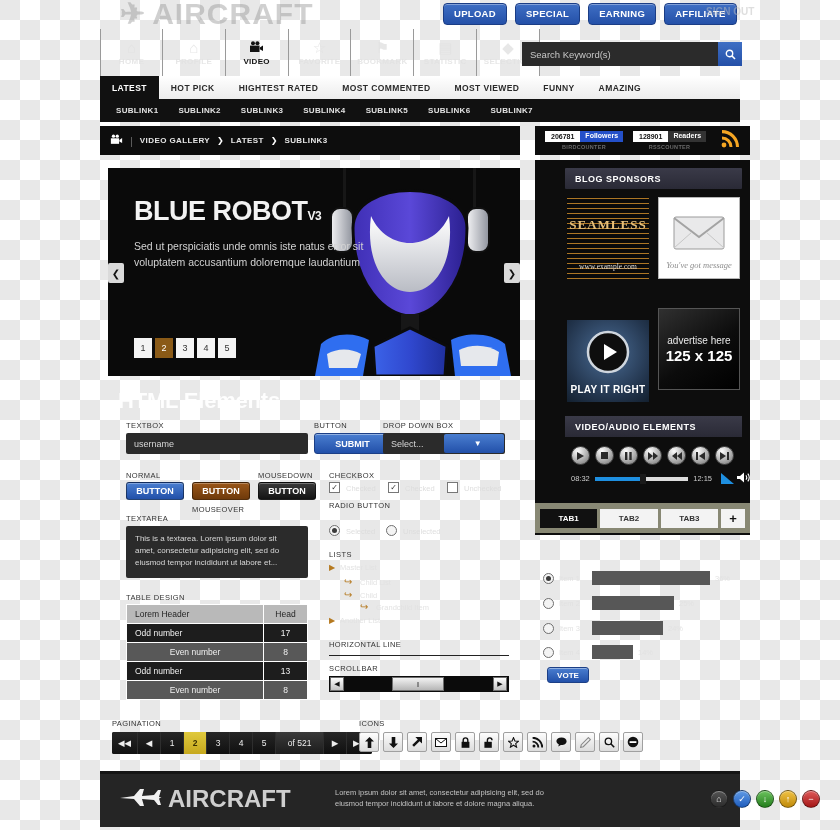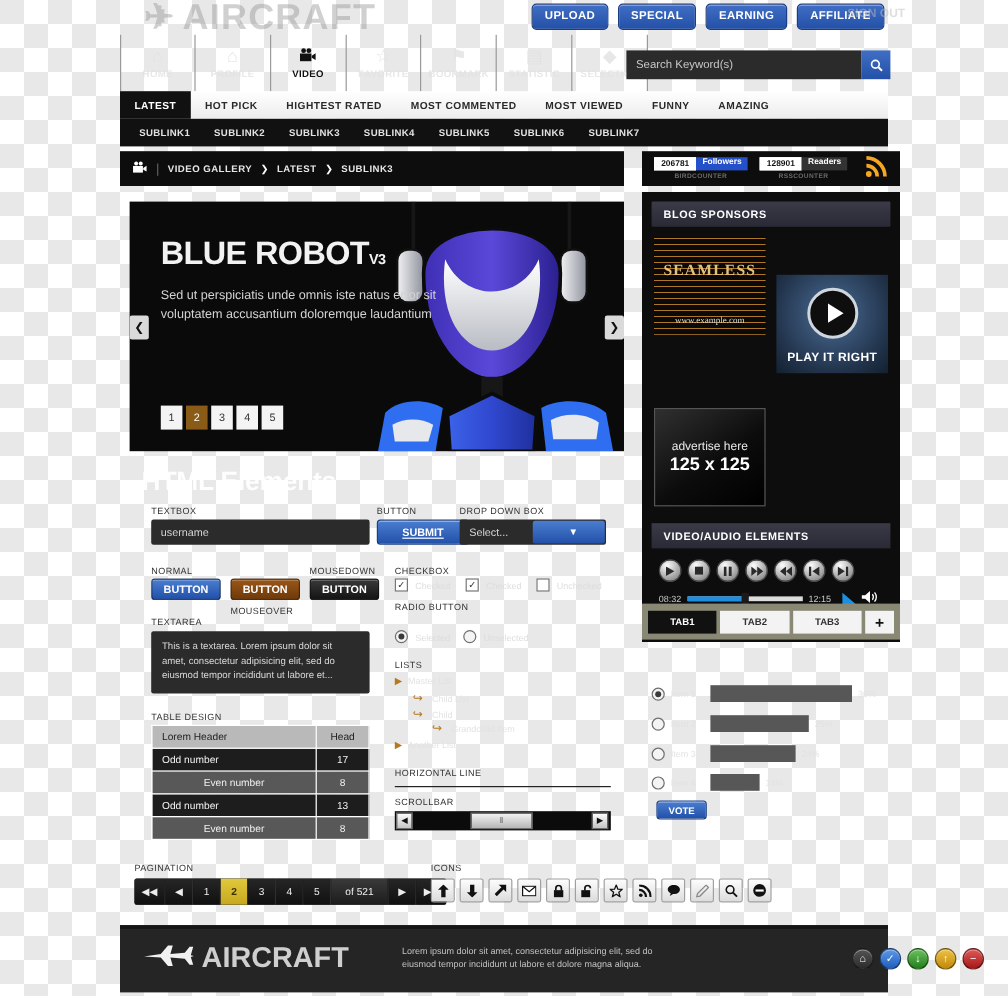--- a/index.html
+++ b/index.html
@@ -102,21 +102,21 @@
   .slider .arrow.l { left:0; }
   .slider .arrow.r { right:0; }
   .slider .thumbs { position:absolute; left:26px; bottom:18px; display:flex; gap:3px; }
   .slider .thumb { width:18px; height:20px; background:#f4f4f4; color:#333; font-size:9px; display:flex;
                    align-items:center; justify-content:center; cursor:pointer; }
   .slider .thumb.active { background:#8a5a17; color:#fff; }
   
   .robot { position:absolute; right:0px; top:0px; width:215px; height:208px; }
 
   
-  .side { position:absolute; left:535px; top:160px; width:215px; height:375px; background:#0d0d0d; }
+  .side { position:absolute; left:535px; top:160px; width:215px; height:375px; background:#0d0d0d;padding-left:22px; }
   .side-head { margin:8px; height:21px; background:linear-gradient(#3a3a48,#2a2a36);
                display:flex; align-items:center; padding-left:10px; color:#fff;
                font-size:9px; font-weight:bold; letter-spacing:.5px; border-radius:1px;}
   .side-grid { display:grid; grid-template-columns:1fr 1fr; gap:9px; padding:0 10px; }
   .ad { height:82px; position:relative; overflow:hidden; }
   .ad1 { background:#0a0a0a;
          background-image:repeating-linear-gradient(0deg, rgba(190,130,40,.9) 0 1px, transparent 1px 5px); }
   .ad1 .t1 { position:absolute; left:0; right:0; top:20px; text-align:center; color:#e6c07b;
              font-family:"Liberation Serif", serif; font-size:13px; letter-spacing:1px; font-weight:bold; }
   .ad1 .t2 { position:absolute; left:0; right:0; top:33px; text-align:center; color:#f2d9a0;
@@ -166,21 +166,21 @@
   
   .lbl { font-size:7.5px; color:#333; letter-spacing:.4px; font-weight:normal; }
   .textbox-lbl { position:absolute; left:126px; top:421px; }
   .textbox { position:absolute; left:126px; top:433px; width:182px; height:21px;
              background:#2b2b2b; border:none; color:#d6d6d6; font-size:9px; padding:0 8px;
              font-family:"Liberation Sans", sans-serif; border-radius:2px; }
   .btn-lbl { position:absolute; left:314px; top:421px; }
   .submit-btn { position:absolute; left:314px; top:433px; width:77px; height:21px;
                 background:linear-gradient(#4a7ed0,#2250a9); border:1px solid #1c3f86;
                 border-radius:3px; color:#fff; font-size:9px; font-weight:bold; cursor:pointer;
-                box-shadow:inset 0 1px 0 rgba(255,255,255,.4);text-decoration:underline; }
+                box-shadow:inset 0 1px 0 rgba(255,255,255,.4); }
   .dd-lbl { position:absolute; left:383px; top:421px; }
   .dropdown { position:absolute; left:383px; top:433px; width:122px; height:21px;
               background:#2b2b2b; border-radius:2px; display:flex; align-items:center; cursor:pointer; }
   .dropdown span { color:#d6d6d6; font-size:9px; padding-left:8px; flex:1; }
   .dropdown .chev { width:22px; height:19px; margin-right:1px; background:linear-gradient(#4a7ed0,#2250a9);
                     border-radius:2px; color:#fff; font-size:8px; display:flex; align-items:center; justify-content:center; }
 
   .st-lbl-n { position:absolute; left:126px; top:471px; }
   .st-lbl-o { position:absolute; left:192px; top:471px;margin-top:34px; }
   .st-lbl-d { position:absolute; left:258px; top:471px; }
@@ -457,20 +457,30 @@
   </div>
 
   <div class="side">
     <div class="side-head">BLOG SPONSORS</div>
     <div class="side-grid">
       <div class="ad ad1">
         <div class="t1">SEAMLESS</div>
         <div class="t2">PATTERN</div>
         <div class="t3">www.example.com</div>
       </div>
+      <div class="ad ad2">
+        <span class="env">
+          <svg width="52" height="34" viewBox="0 0 52 34">
+              <rect x="1" y="1" width="50" height="32" rx="2" fill="#e9e9ea" stroke="#9b9b9b"></rect>
+              <path d="M1 2 L26 21 L51 2" fill="none" stroke="#a3a3a3" stroke-width="2"></path>
+              <path d="M1 32 L19 16 M51 32 L33 16" fill="none" stroke="#c6c6c6"></path>
+            </svg>
+        </span>
+        <div class="cap">You've got message</div>
+      </div>
       <div class="ad ad3">
         <svg style="position:absolute;left:50%;top:10px;transform:translateX(-50%)" width="44" height="44" viewBox="0 0 44 44">
           <circle cx="22" cy="22" r="20" fill="#0e0e0e" stroke="#cfd6de" stroke-width="2.5"></circle>
           <path d="M18 14 L31 22 L18 30 Z" fill="#fff"></path>
         </svg>
         <div class="cap">PLAY IT RIGHT</div>
       </div>
       <div class="ad ad4">
         <div class="c1">advertise here</div>
         <div class="c2">125 x 125</div>

